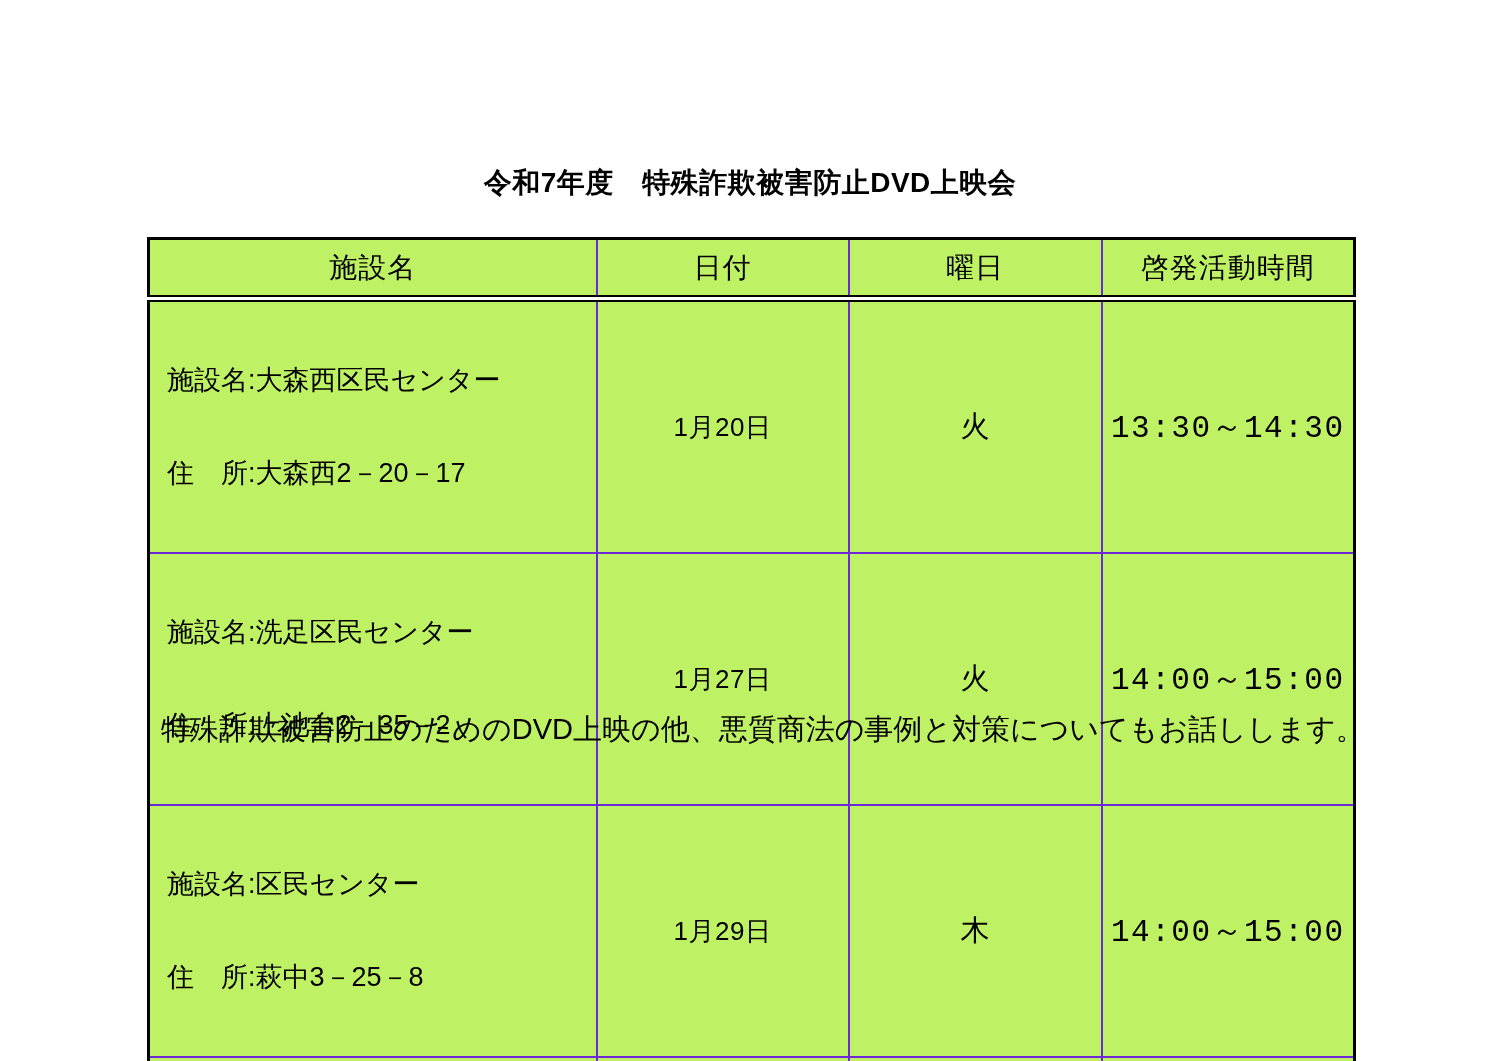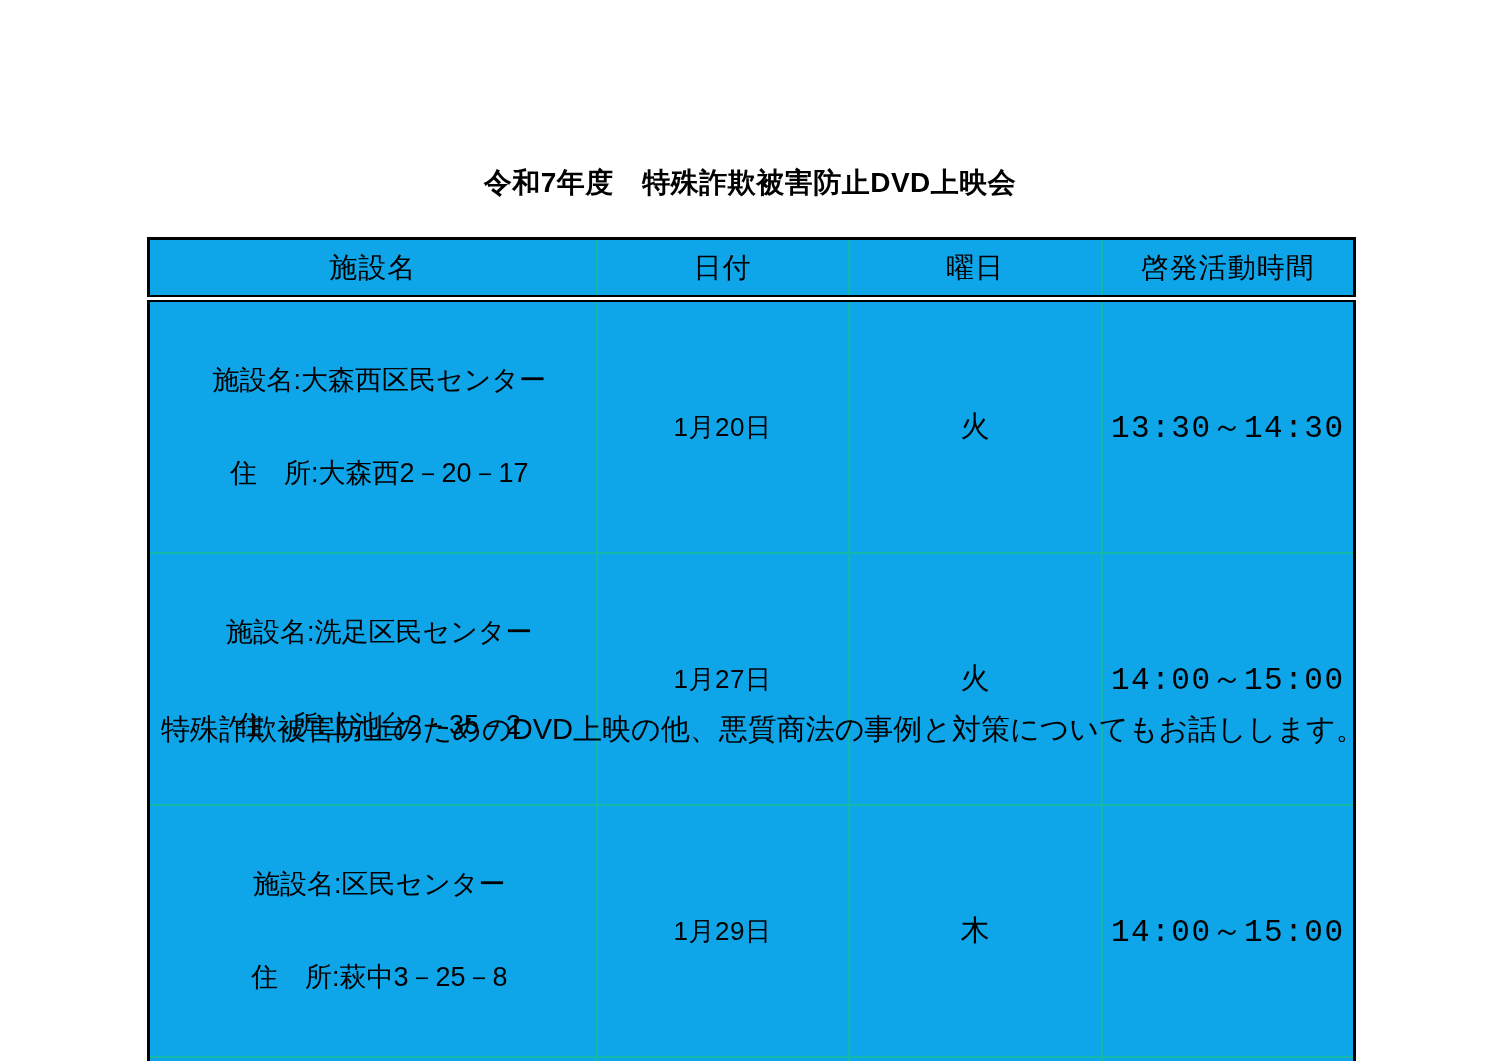--- a/index.html
+++ b/index.html
@@ -36,37 +36,36 @@
     position: absolute;
     top: 237px;
     left: 147px;
     width: 1206px;
     border-collapse: collapse;
     table-layout: fixed;
     border: 3px solid #000;
   }
   .schedule-table th,
   .schedule-table td {
-    border: 2px solid #14b8a6;
-    background: #0ea5e9;
+    border: 2px solid #6d28d9;
+    background: #bef264;
     overflow: hidden;
   }
   .schedule-table thead th {
     height: 53px;
     font-weight: 400;
     font-size: 28px;
     text-align: center;
     vertical-align: middle;
     border-bottom: 7px double #000;
     letter-spacing: 1px;
   }
   .schedule-table tbody td {
     height: 60px;
     vertical-align: middle;
-    text-align: center;
   }
   td.cell-facility {
     text-align: left;
     padding: 1px 4px 1px 17px;
     font-size: 27px;
     line-height: 31px;
     white-space: pre;
   }
   td.cell-center {
     text-align: center;

